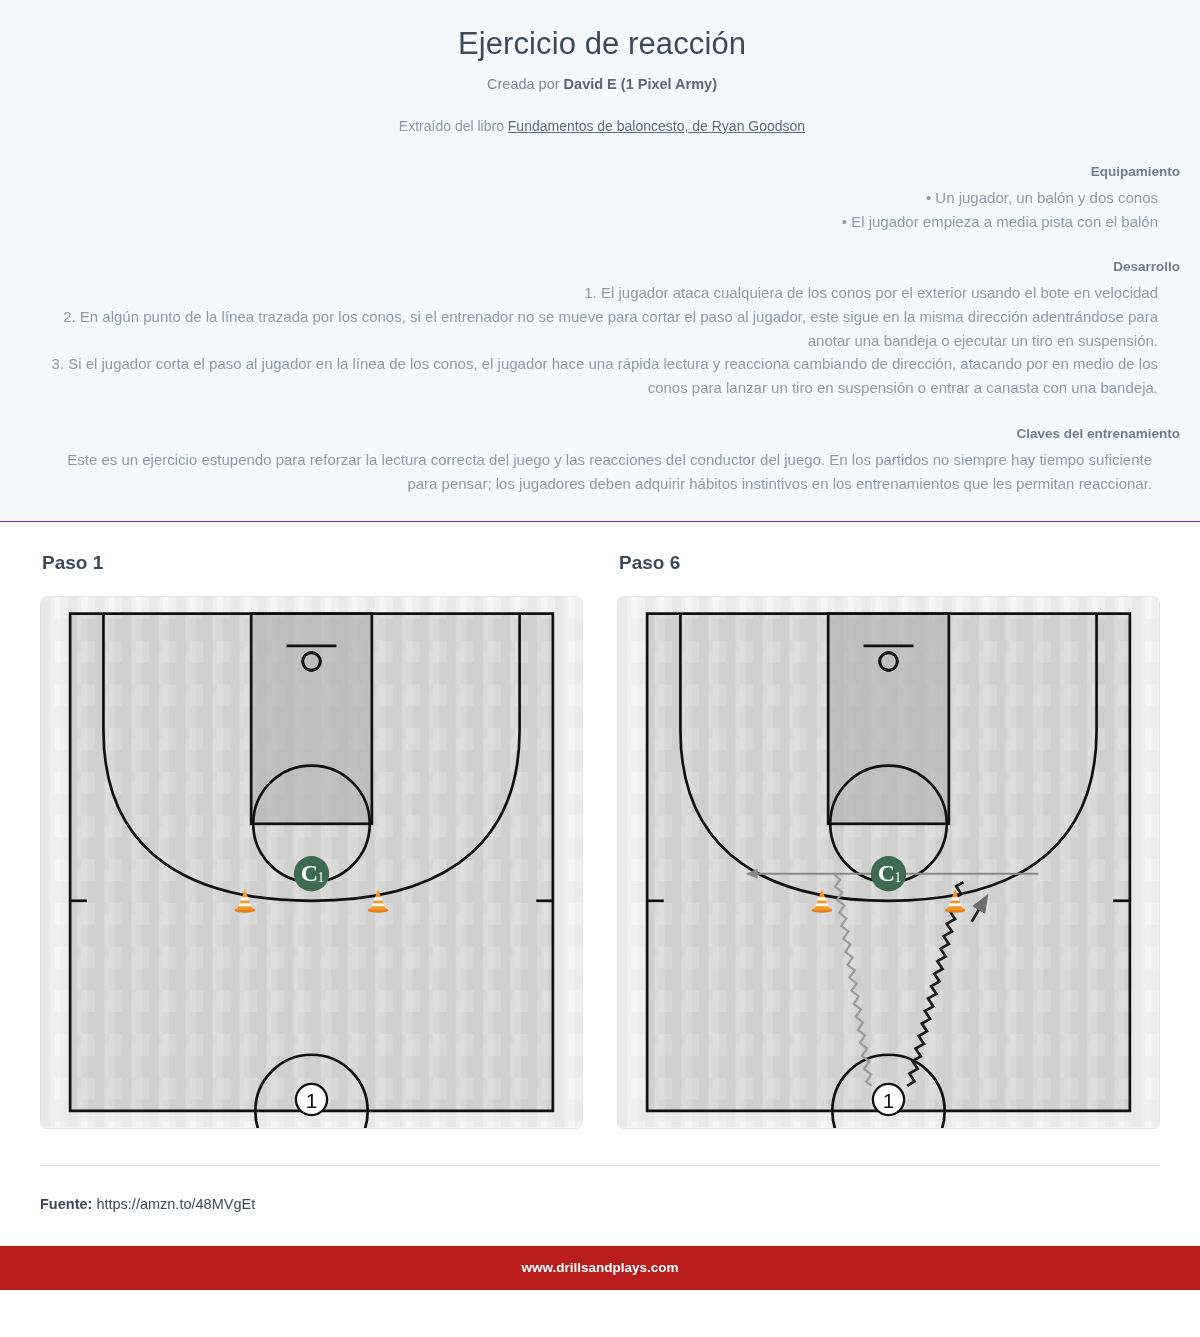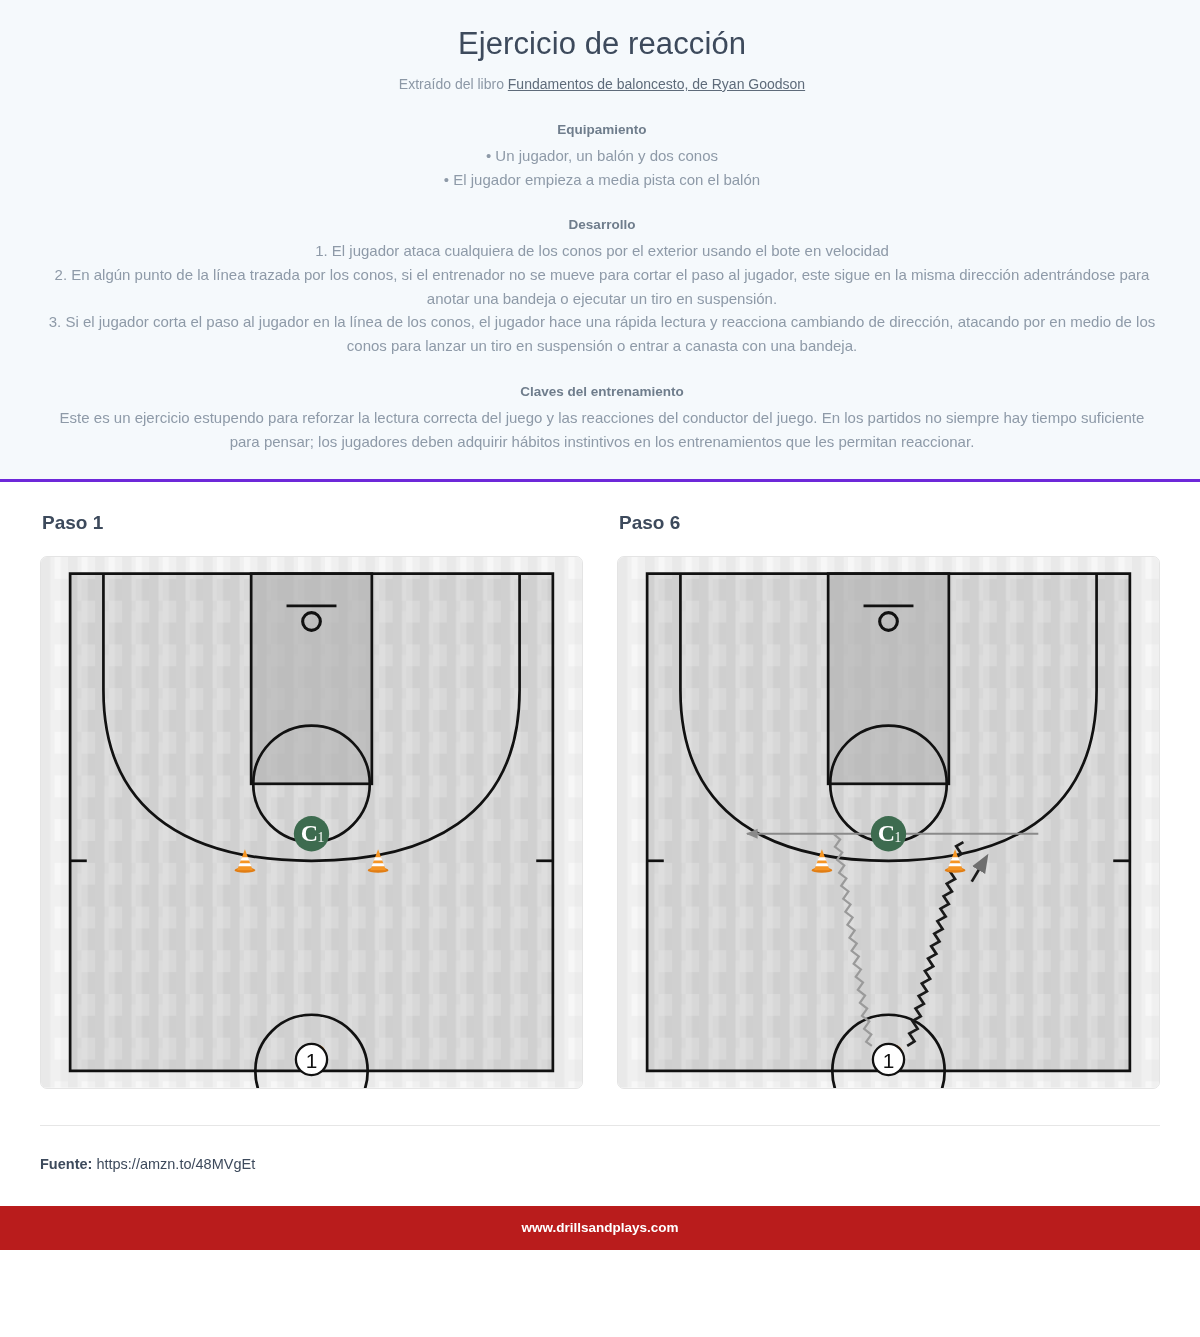--- a/index.html
+++ b/index.html
@@ -7,21 +7,21 @@
     margin: 0; padding: 0;
     width: 1200px;
     background: #ffffff;
     font-family: "Liberation Sans", sans-serif;
   }
   .page { width: 1200px; min-height: 1337px; position: relative; background:#fff; }
 
   
   .header {
     background: #f5f9fc;
-    border-bottom: 3px solid #6d28d9;
+    border-bottom: 1px solid #6d28d9;
     padding: 26px 20px 22px 24px;
     text-align: center;
   }
   .title {
     font-size: 31px;
     font-weight: 400;
     color: #3d4a5c;
     margin: 0 0 14px 0;
     letter-spacing: .1px;
   }
@@ -37,21 +37,21 @@
     margin-bottom: 30px;
   }
   .source-line u { text-decoration: underline; color: #5e6b7a; }
 
   .sec-head {
     font-size: 13.5px;
     font-weight: bold;
     color: #6f7d8c;
     margin: 0 0 7px 0;
   }
-  .sec-block { margin-bottom: 26px; }
+  .sec-block { margin-bottom: 26px; text-align: right; }
   .sec-block:last-child { margin-bottom: 4px; }
   .bullet-line, .num-line, .para-line {
     font-size: 15px;
     color: #8e9aa8;
     line-height: 1.58;
     max-width: 1112px;
     margin: 0 auto;
   }
   .para-line { max-width: 1100px; }
 
@@ -100,20 +100,23 @@
   }
 </style>
 </head>
 <body>
 
 <div class="page">
 
   <div class="header">
     <h1 class="title">Ejercicio de reacción</h1>
 
+    <div class="byline">
+      <span>Creada por </span><b>David E (1 Pixel Army)</b>
+    </div>
 
     <div class="source-line">
       <span>Extraído del libro </span><u>Fundamentos de baloncesto, de Ryan Goodson</u>
     </div>
 
     <div class="sec-block">
       <div class="sec-head">Equipamiento</div>
       <div class="bullet-line">• Un jugador, un balón y dos conos</div>
       <div class="bullet-line">• El jugador empieza a media pista con el balón</div>
     </div>

